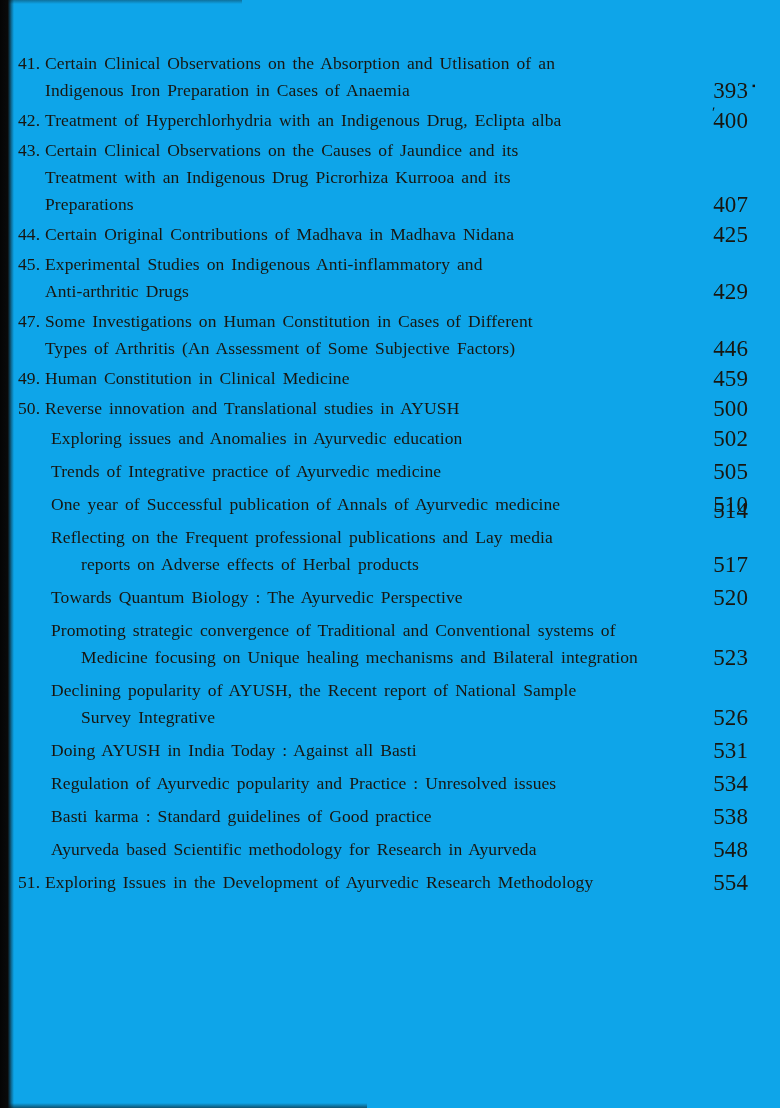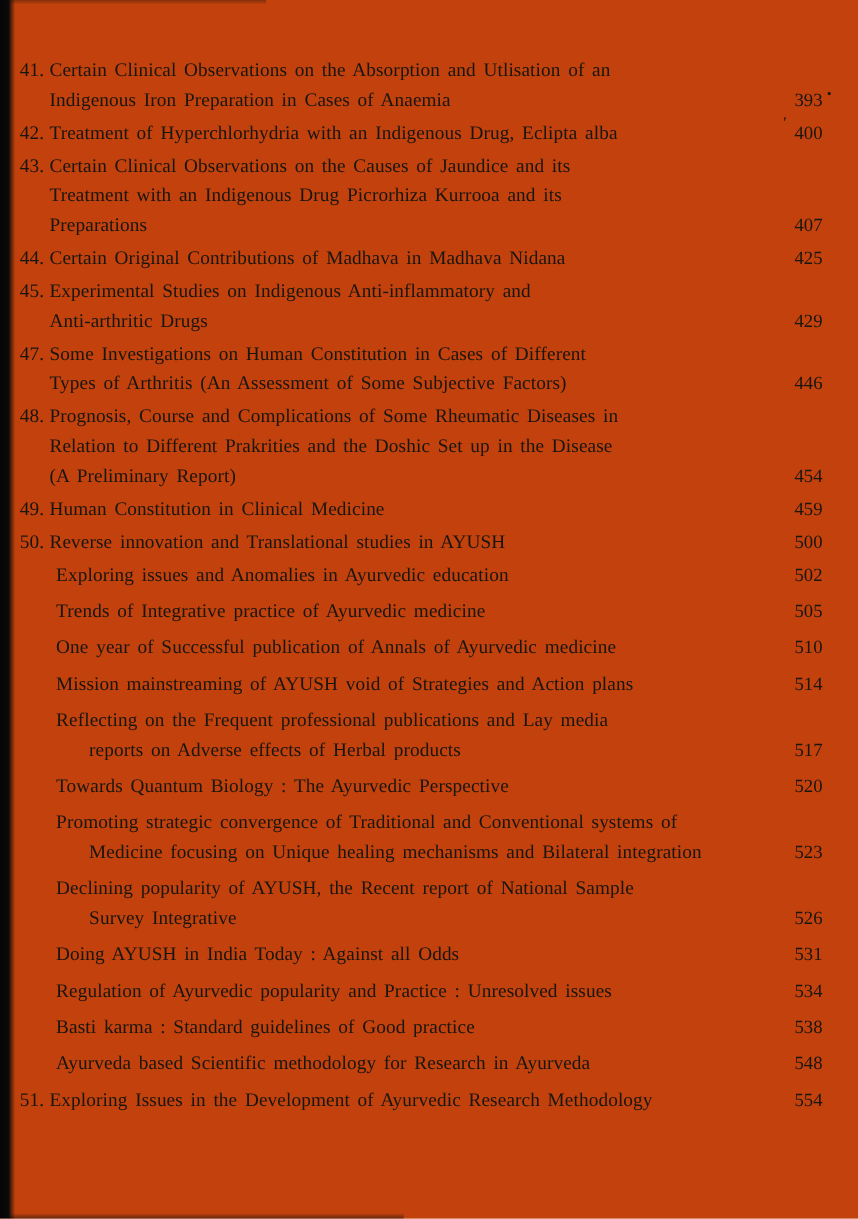--- a/index.html
+++ b/index.html
@@ -1,20 +1,20 @@
 <!DOCTYPE html>
 <html><head>
 <meta charset="utf-8">
 <style>
   html, body { margin: 0; padding: 0; background: #ffffff; }
   .page {
     position: relative;
     width: 780px;
     height: 1108px;
-    background: #c2410c;
+    background: #0ea5e9;
     overflow: hidden;
     font-family: "Liberation Serif", serif;
     color: #181610;
   }
   
   .spine {
     position: absolute;
     left: 0; top: 0; bottom: 0;
     width: 14px;
     background: linear-gradient(90deg, #050505 0%, #0a0a0a 55%, rgba(10,10,10,0.35) 82%, rgba(10,10,10,0) 100%);
@@ -58,21 +58,21 @@
     white-space: nowrap;
   }
   .line { white-space: nowrap; }
   .line.cont { }
   .entry.sub .line.cont { margin-left: 30px; }
   .pageno {
     position: absolute;
     right: 0;
     bottom: 0;
     line-height: 27px;
-    font-size: 17px;
+    font-size: 23px;
   }
   
   .speck {
     position: absolute;
     left: 752px; top: 80px;
     font-size: 10px;
     color: #14120e;
   }
   .tick {
     position: absolute;
@@ -119,27 +119,20 @@
         <div class="line cont">Anti-arthritic Drugs</div>
         <span class="pageno">429</span>
       </div>
       <div class="entry">
         <span class="num">47.</span>
         <div class="line">Some Investigations on Human Constitution in Cases of Different</div>
         <div class="line cont">Types of Arthritis (An Assessment of Some Subjective Factors)</div>
         <span class="pageno">446</span>
       </div>
       <div class="entry">
-        <span class="num">48.</span>
-        <div class="line">Prognosis, Course and Complications of Some Rheumatic Diseases in</div>
-        <div class="line cont">Relation to Different Prakrities and the Doshic Set up in the Disease</div>
-        <div class="line cont">(A Preliminary Report)</div>
-        <span class="pageno">454</span>
-      </div>
-      <div class="entry">
         <span class="num">49.</span>
         <div class="line">Human Constitution in Clinical Medicine</div>
         <span class="pageno">459</span>
       </div>
       <div class="entry">
         <span class="num">50.</span>
         <div class="line">Reverse innovation and Translational studies in AYUSH</div>
         <span class="pageno">500</span>
       </div>
       <div class="entry sub">
@@ -148,21 +141,20 @@
       </div>
       <div class="entry sub">
         <div class="line">Trends of Integrative practice of Ayurvedic medicine</div>
         <span class="pageno">505</span>
       </div>
       <div class="entry sub">
         <div class="line">One year of Successful publication of Annals of Ayurvedic medicine</div>
         <span class="pageno">510</span>
       </div>
       <div class="entry sub">
-        <div class="line">Mission mainstreaming of AYUSH void of Strategies and Action plans</div>
         <span class="pageno">514</span>
       </div>
       <div class="entry sub">
         <div class="line">Reflecting on the Frequent professional publications and Lay media</div>
         <div class="line cont">reports on Adverse effects of Herbal products</div>
         <span class="pageno">517</span>
       </div>
       <div class="entry sub">
         <div class="line">Towards Quantum Biology : The Ayurvedic Perspective</div>
         <span class="pageno">520</span>
@@ -171,21 +163,21 @@
         <div class="line">Promoting strategic convergence of Traditional and Conventional systems of</div>
         <div class="line cont">Medicine focusing on Unique healing mechanisms and Bilateral integration</div>
         <span class="pageno">523</span>
       </div>
       <div class="entry sub">
         <div class="line">Declining popularity of AYUSH, the Recent report of National Sample</div>
         <div class="line cont">Survey Integrative</div>
         <span class="pageno">526</span>
       </div>
       <div class="entry sub">
-        <div class="line">Doing AYUSH in India Today : Against all Odds</div>
+        <div class="line">Doing AYUSH in India Today : Against all Basti</div>
         <span class="pageno">531</span>
       </div>
       <div class="entry sub">
         <div class="line">Regulation of Ayurvedic popularity and Practice : Unresolved issues</div>
         <span class="pageno">534</span>
       </div>
       <div class="entry sub">
         <div class="line">Basti karma : Standard guidelines of Good practice</div>
         <span class="pageno">538</span>
       </div>

